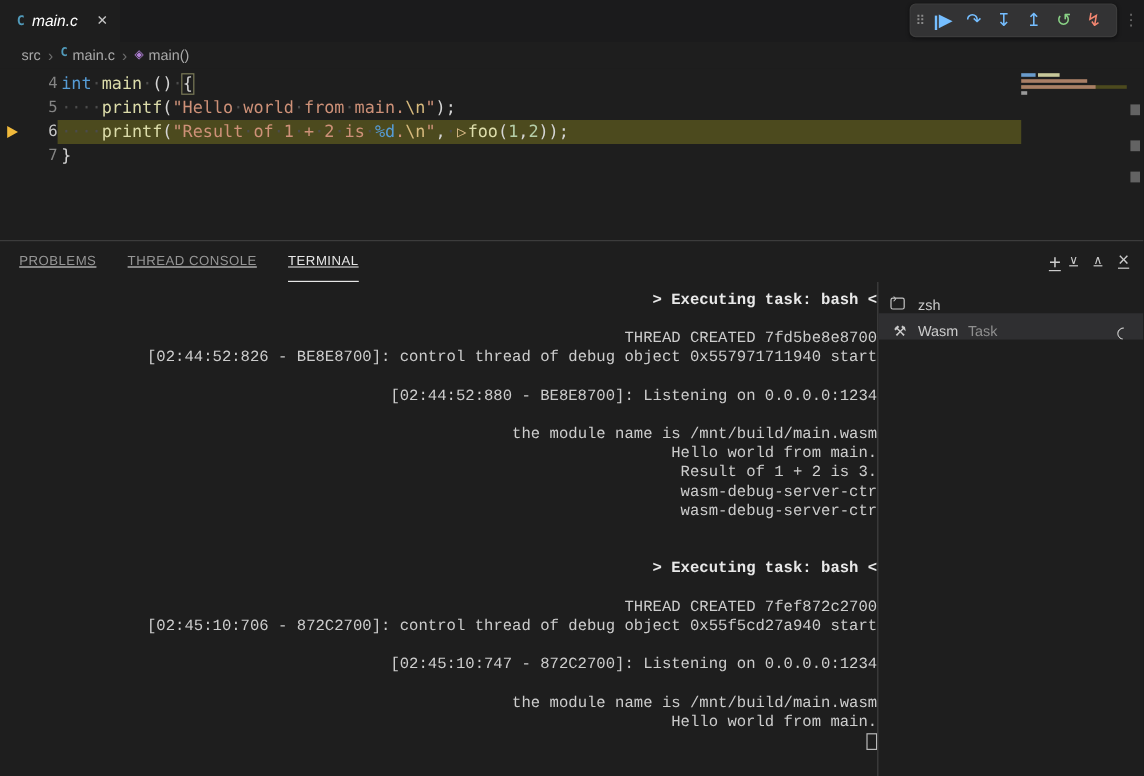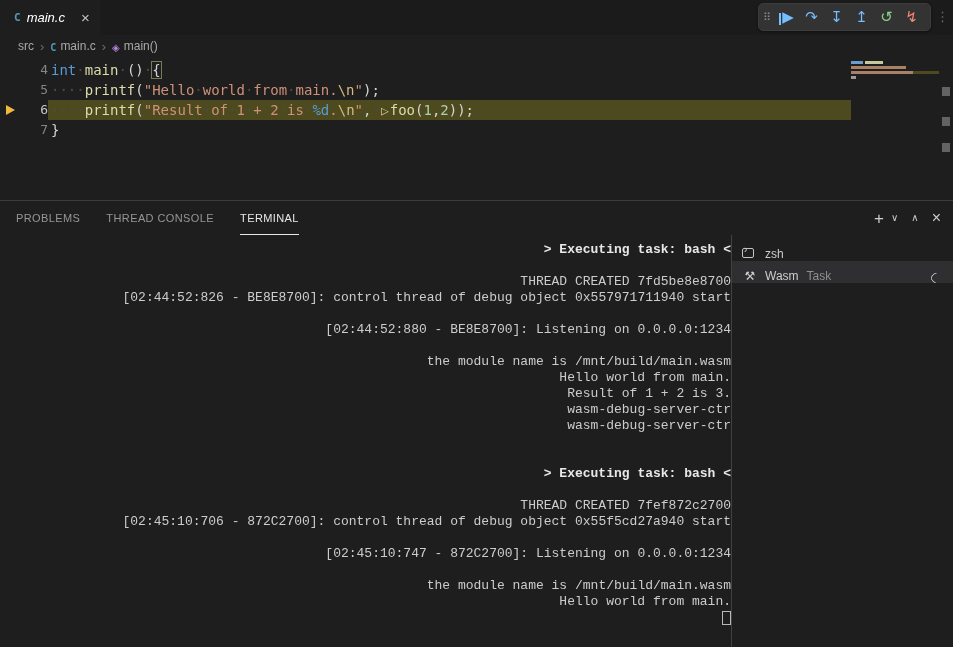--- a/index.html
+++ b/index.html
@@ -21,21 +21,21 @@
   .debug-toolbar { position: absolute; right: 22px; top: 3px; height: 28px; background: #333334; border: 1px solid #3c3c3c; border-radius: 5px; display: flex; align-items: center; padding: 0 6px 0 4px; box-shadow: 0 1px 3px rgba(0,0,0,.4); }
   .grip { color: #8a8a8a; font-size: 11px; margin-right: 3px; cursor: grab; }
   .dbg-btns { display: flex; align-items: center; }
   .dbg-btn { width: 25px; text-align: center; font-size: 15px; position: relative; cursor: pointer; }
   .ic-continue::before { content: ""; position: absolute; left: 5px; top: 5px; width: 2px; height: 12px; background: currentColor; }
   .ic-continue { padding-left: 3px; }
   .more-actions { position: absolute; right: 4px; top: 9px; color: #6f6f6f; font-size: 13px; cursor: pointer; }
 
   
   .breadcrumb { height: 22px; background: #1e1e1e; display: flex; align-items: center; padding-left: 18px; font-size: 12px; color: #a9a9a9; }
-  .bc-item { display: flex; align-items: flex-end; cursor: pointer; }
+  .bc-item { display: flex; align-items: flex-start; cursor: pointer; }
   .bc-sep { margin: 0 6px; color: #6e6e6e; font-size: 13px; }
   .bc-icon { margin-right: 4px; }
   .bc-icon.c-file { color: #519aba; font-weight: bold; font-size: 10px; font-family: "DejaVu Sans Mono", monospace; }
   .bc-icon.symbol-function { color: #b180d7; font-size: 10px; }
 
   
   .editor { position: relative; height: 143px; background: #1e1e1e; padding-top: 3px;
             font-family: "DejaVu Sans Mono", monospace; font-size: 14px; line-height: 20px; }
   .code-line { display: flex; height: 20px; white-space: pre; }
   .glyph-margin { width: 20px; flex: none; display: flex; align-items: center; justify-content: center; }
@@ -57,21 +57,21 @@
 
   .minimap { position: absolute; top: 4px; right: 14px; width: 88px; cursor: pointer; }
   .mm-line { height: 3px; margin-bottom: 2px; display: flex; gap: 2px; }
   .mm-line.mm-cur { background: #4c4a1e; }
   .mm-line span { display: block; height: 100%; }
   .overview-ruler { position: absolute; top: 0; right: 0; width: 14px; height: 143px; cursor: pointer; }
   .ruler-mark { position: absolute; right: 3px; width: 8px; height: 9px; background: #636363; }
 
   
   .panel { height: 447px; border-top: 1px solid #3c3c3c; background: #1e1e1e; display: flex; flex-direction: column; }
-  .panel-header { height: 34px; flex: none; display: flex; align-items: center; padding: 0 12px 0 16px; }
+  .panel-header { height: 34px; flex: none; display: flex; align-items: center; padding: 0 12px 0 16px; text-decoration: underline; }
   .panel-tabs { display: flex; height: 100%; }
   .panel-tab { font-size: 11px; letter-spacing: .4px; color: #969696; margin-right: 26px; display: flex; align-items: center; border-bottom: 1px solid transparent; cursor: pointer; }
   .panel-tab.active { color: #e7e7e7; border-bottom-color: #e7e7e7; }
   .panel-actions { margin-left: auto; display: flex; align-items: center; gap: 13px; color: #cccccc; }
   .panel-action { cursor: pointer; font-size: 14px; line-height: 1; }
   .panel-action.ac-new-terminal { font-size: 17px; }
   .panel-action.ac-terminal-dropdown { font-size: 10px; margin-left: -6px; color: #cccccc; }
   .panel-action.ac-maximize-panel { font-size: 10px; }
   .panel-action.ac-close-panel { font-size: 16px; }
 

